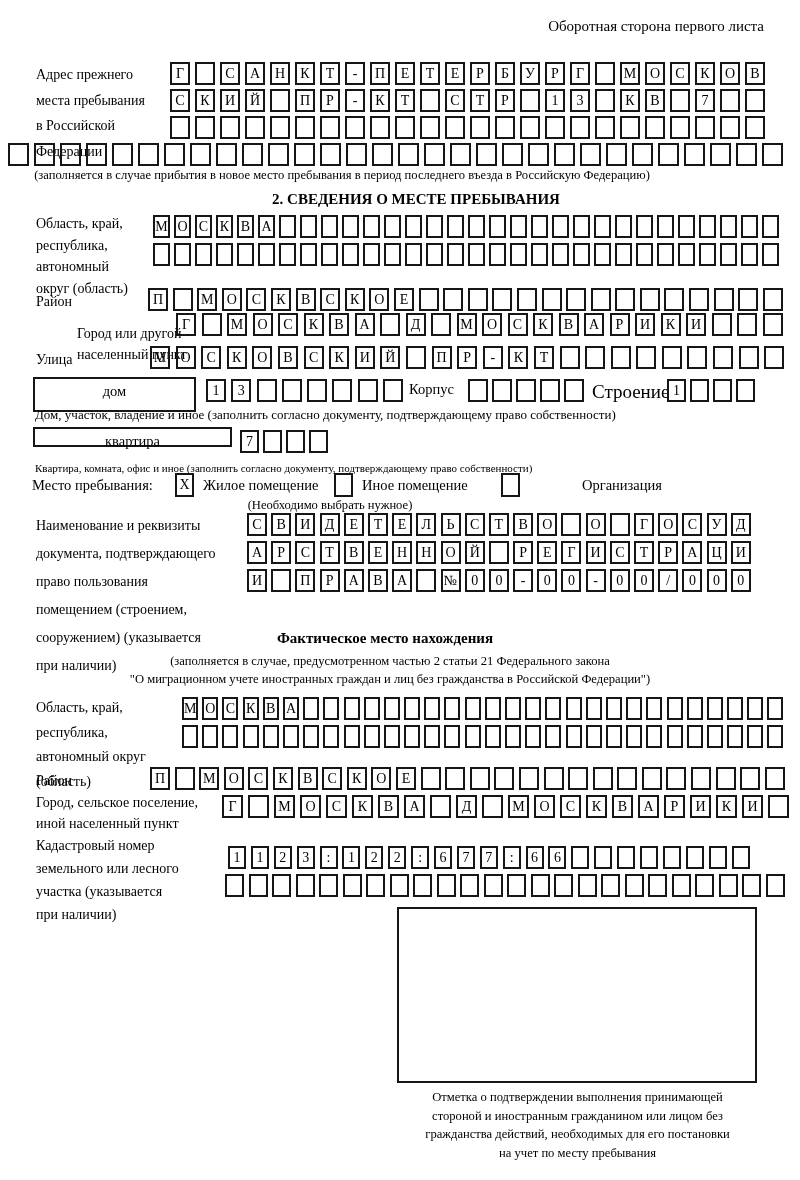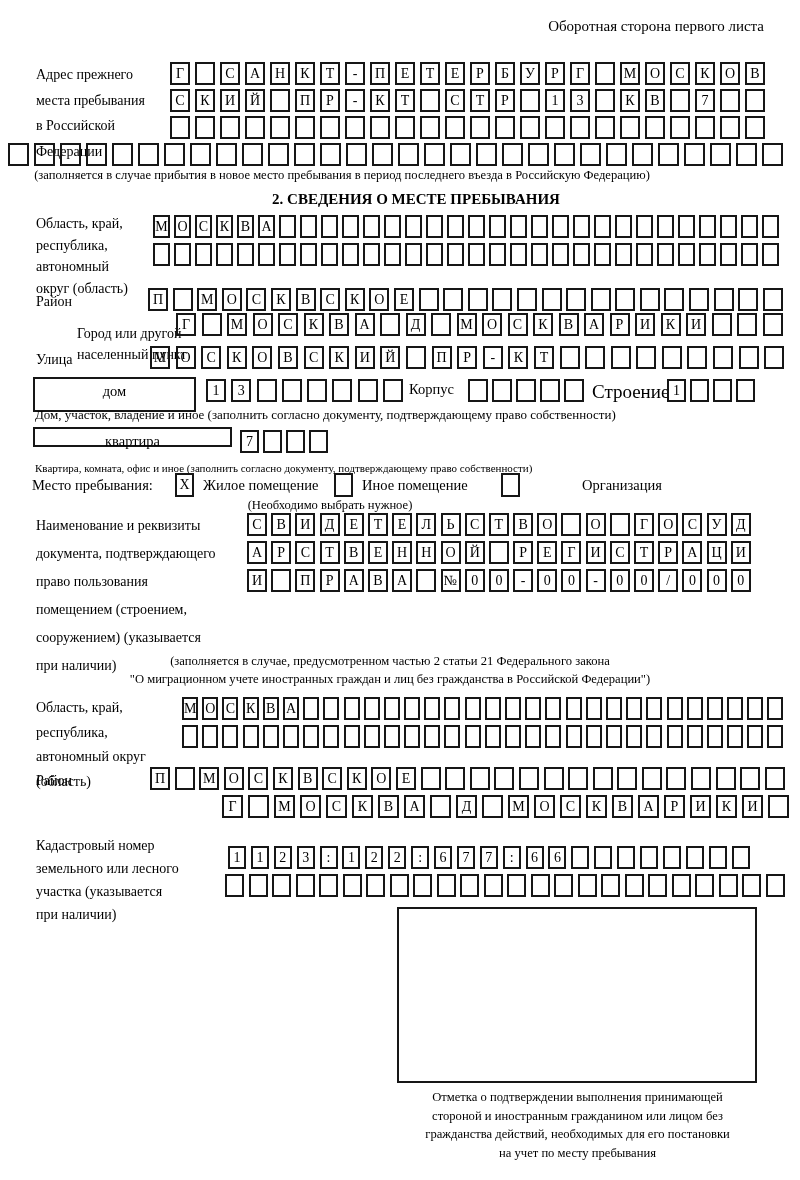--- a/index.html
+++ b/index.html
@@ -94,33 +94,36 @@
   <div class="lbl" style="left:36px;top:512px;line-height:28px;">Наименование и реквизиты
 документа, подтверждающего
 право пользования
 помещением (строением,
 сооружением) (указывается
 при наличии)</div>
   <div class="grid g-doc" style="left:247px;top:513px;"><span class="cell">С</span><span class="cell">В</span><span class="cell">И</span><span class="cell">Д</span><span class="cell">Е</span><span class="cell">Т</span><span class="cell">Е</span><span class="cell">Л</span><span class="cell">Ь</span><span class="cell">С</span><span class="cell">Т</span><span class="cell">В</span><span class="cell">О</span><span class="cell"></span><span class="cell">О</span><span class="cell"></span><span class="cell">Г</span><span class="cell">О</span><span class="cell">С</span><span class="cell">У</span><span class="cell">Д</span></div>
   <div class="grid g-doc" style="left:247px;top:541px;"><span class="cell">А</span><span class="cell">Р</span><span class="cell">С</span><span class="cell">Т</span><span class="cell">В</span><span class="cell">Е</span><span class="cell">Н</span><span class="cell">Н</span><span class="cell">О</span><span class="cell">Й</span><span class="cell"></span><span class="cell">Р</span><span class="cell">Е</span><span class="cell">Г</span><span class="cell">И</span><span class="cell">С</span><span class="cell">Т</span><span class="cell">Р</span><span class="cell">А</span><span class="cell">Ц</span><span class="cell">И</span></div>
   <div class="grid g-doc" style="left:247px;top:569px;"><span class="cell">И</span><span class="cell"></span><span class="cell">П</span><span class="cell">Р</span><span class="cell">А</span><span class="cell">В</span><span class="cell">А</span><span class="cell"></span><span class="cell">№</span><span class="cell">0</span><span class="cell">0</span><span class="cell">-</span><span class="cell">0</span><span class="cell">0</span><span class="cell">-</span><span class="cell">0</span><span class="cell">0</span><span class="cell">/</span><span class="cell">0</span><span class="cell">0</span><span class="cell">0</span></div>
 
+  <div class="head" style="left:0;top:630px;width:770px;">Фактическое место нахождения</div>
   <div class="note" style="left:0;top:654px;width:780px;">(заполняется в случае, предусмотренном частью 2 статьи 21 Федерального закона</div>
   <div class="note" style="left:0;top:672px;width:780px;">"О миграционном учете иностранных граждан и лиц без гражданства в Российской Федерации")</div>
 
   <div class="lbl" style="left:36px;top:696px;line-height:24.5px;">Область, край,
 республика,
 автономный округ
 (область)</div>
   <div class="grid g-reg2" style="left:182px;top:697px;"><span class="cell">М</span><span class="cell">О</span><span class="cell">С</span><span class="cell">К</span><span class="cell">В</span><span class="cell">А</span><span class="cell"></span><span class="cell"></span><span class="cell"></span><span class="cell"></span><span class="cell"></span><span class="cell"></span><span class="cell"></span><span class="cell"></span><span class="cell"></span><span class="cell"></span><span class="cell"></span><span class="cell"></span><span class="cell"></span><span class="cell"></span><span class="cell"></span><span class="cell"></span><span class="cell"></span><span class="cell"></span><span class="cell"></span><span class="cell"></span><span class="cell"></span><span class="cell"></span><span class="cell"></span><span class="cell"></span></div>
   <div class="grid g-reg2" style="left:182px;top:725px;"><span class="cell"></span><span class="cell"></span><span class="cell"></span><span class="cell"></span><span class="cell"></span><span class="cell"></span><span class="cell"></span><span class="cell"></span><span class="cell"></span><span class="cell"></span><span class="cell"></span><span class="cell"></span><span class="cell"></span><span class="cell"></span><span class="cell"></span><span class="cell"></span><span class="cell"></span><span class="cell"></span><span class="cell"></span><span class="cell"></span><span class="cell"></span><span class="cell"></span><span class="cell"></span><span class="cell"></span><span class="cell"></span><span class="cell"></span><span class="cell"></span><span class="cell"></span><span class="cell"></span><span class="cell"></span></div>
 
   <div class="lbl" style="left:36px;top:770px;">Район</div>
   <div class="grid g-rayon" style="left:150px;top:767px;"><span class="cell">П</span><span class="cell"></span><span class="cell">М</span><span class="cell">О</span><span class="cell">С</span><span class="cell">К</span><span class="cell">В</span><span class="cell">С</span><span class="cell">К</span><span class="cell">О</span><span class="cell">Е</span><span class="cell"></span><span class="cell"></span><span class="cell"></span><span class="cell"></span><span class="cell"></span><span class="cell"></span><span class="cell"></span><span class="cell"></span><span class="cell"></span><span class="cell"></span><span class="cell"></span><span class="cell"></span><span class="cell"></span><span class="cell"></span><span class="cell"></span></div>
 
+  <div class="lbl" style="left:36px;top:793px;line-height:20.5px;">Город, сельское поселение,
+иной населенный пункт</div>
   <div class="grid g-city2" style="left:222px;top:795px;"><span class="cell">Г</span><span class="cell"></span><span class="cell">М</span><span class="cell">О</span><span class="cell">С</span><span class="cell">К</span><span class="cell">В</span><span class="cell">А</span><span class="cell"></span><span class="cell">Д</span><span class="cell"></span><span class="cell">М</span><span class="cell">О</span><span class="cell">С</span><span class="cell">К</span><span class="cell">В</span><span class="cell">А</span><span class="cell">Р</span><span class="cell">И</span><span class="cell">К</span><span class="cell">И</span><span class="cell"></span></div>
 
   <div class="lbl" style="left:36px;top:834px;line-height:23px;">Кадастровый номер
 земельного или лесного
 участка (указывается
 при наличии)</div>
   <div class="grid g-kad1" style="left:228px;top:846px;"><span class="cell">1</span><span class="cell">1</span><span class="cell">2</span><span class="cell">3</span><span class="cell">:</span><span class="cell">1</span><span class="cell">2</span><span class="cell">2</span><span class="cell">:</span><span class="cell">6</span><span class="cell">7</span><span class="cell">7</span><span class="cell">:</span><span class="cell">6</span><span class="cell">6</span><span class="cell"></span><span class="cell"></span><span class="cell"></span><span class="cell"></span><span class="cell"></span><span class="cell"></span><span class="cell"></span><span class="cell"></span></div>
   <div class="grid g-kad2" style="left:225px;top:874px;"><span class="cell"></span><span class="cell"></span><span class="cell"></span><span class="cell"></span><span class="cell"></span><span class="cell"></span><span class="cell"></span><span class="cell"></span><span class="cell"></span><span class="cell"></span><span class="cell"></span><span class="cell"></span><span class="cell"></span><span class="cell"></span><span class="cell"></span><span class="cell"></span><span class="cell"></span><span class="cell"></span><span class="cell"></span><span class="cell"></span><span class="cell"></span><span class="cell"></span><span class="cell"></span><span class="cell"></span></div>
 
   <div class="abs" style="left:397px;top:907px;width:360px;height:176px;border:2px solid #161616;box-sizing:border-box;"></div>

